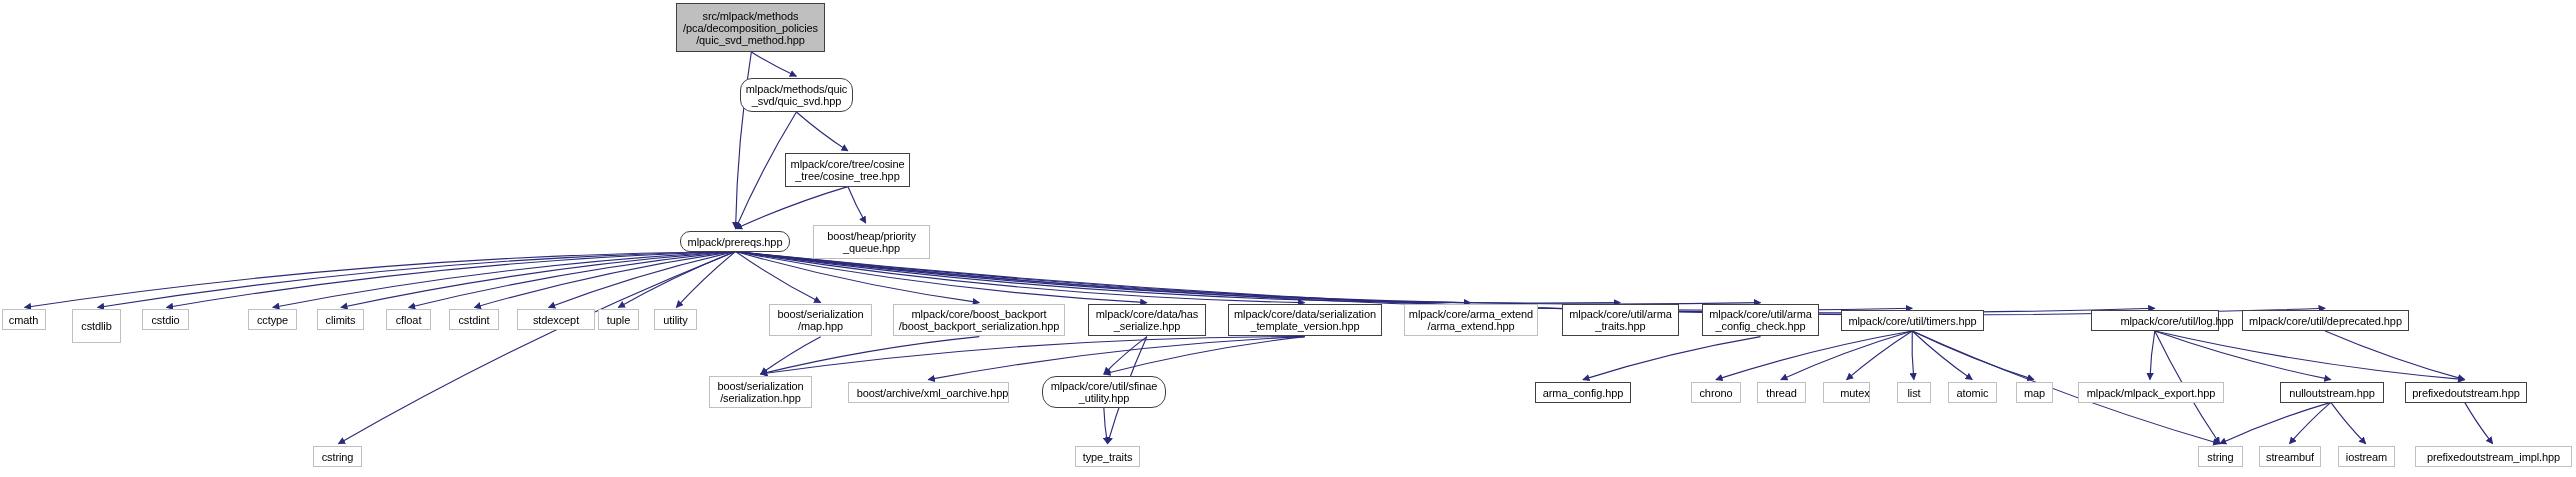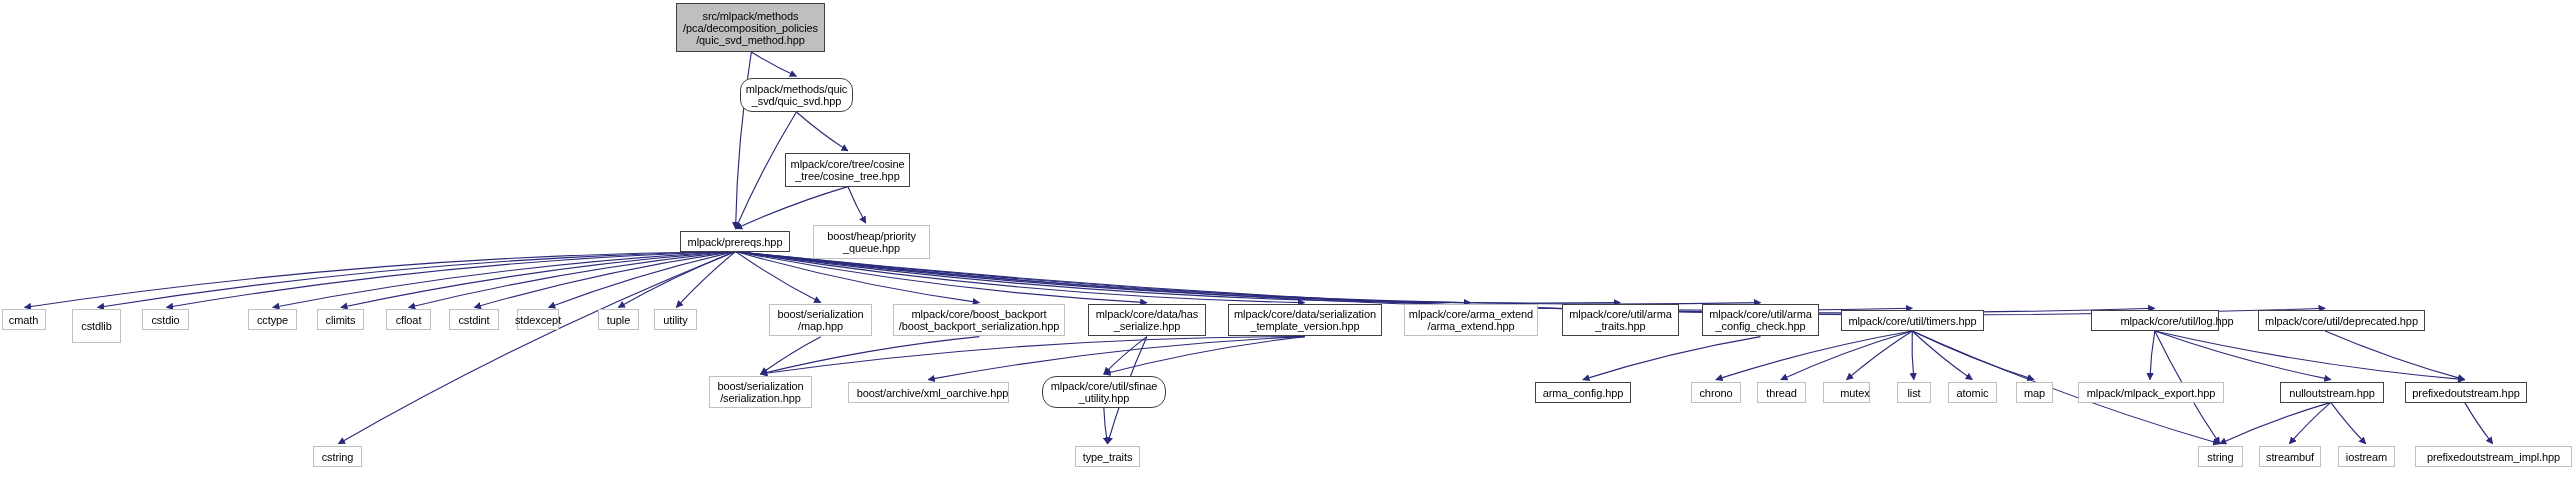--- a/index.html
+++ b/index.html
@@ -114,50 +114,50 @@
       </g>
   </svg>
   <div id="nodes">
       <div class="node root" style="left: 676px; top: 3.2px; width: 149px; height: 49px; text-align: center;">src/mlpack/methods
 /pca/decomposition_policies
 /quic_svd_method.hpp</div>
       <div class="node strong" style="left: 740px; top: 78px; width: 113px; height: 34px; border-radius: 12px;">mlpack/methods/quic
 _svd/quic_svd.hpp</div>
       <div class="node strong" style="left: 766px; top: 153px; width: 125px; height: 34px; margin-left: 19px;">mlpack/core/tree/cosine
 _tree/cosine_tree.hpp</div>
-      <div class="node strong" style="left: 680px; top: 231px; width: 110px; height: 21px;">mlpack/prereqs.hpp</div>
+      <div class="node strong" style="left: 680px; top: 231px; width: 110px; height: 21px; border-radius: 10px;">mlpack/prereqs.hpp</div>
       <div class="node light" style="left: 813px; top: 225px; width: 117px; height: 34px;">boost/heap/priority
 _queue.hpp</div>
       <div class="node light" style="left: 1.6px; top: 309px; width: 44px; height: 21px;">cmath</div>
       <div class="node light" style="left: 72px; top: 309px; width: 49px; height: 34px;">cstdlib</div>
       <div class="node light" style="left: 142px; top: 309px; width: 47px; height: 21px;">cstdio</div>
       <div class="node light" style="left: 248px; top: 309px; width: 49px; height: 21px;">cctype</div>
       <div class="node light" style="left: 317px; top: 309px; width: 47px; height: 21px;">climits</div>
       <div class="node light" style="left: 386px; top: 309px; width: 45px; height: 21px;">cfloat</div>
       <div class="node light" style="left: 449px; top: 309px; width: 50px; height: 21px;">cstdint</div>
-      <div class="node light" style="left: 517px; top: 309px; width: 42px; height: 21px;">stdexcept</div>
+      <div class="node light" style="left: 517px; top: 309px; width: 78px; height: 21px;">stdexcept</div>
       <div class="node light" style="left: 598px; top: 309px; width: 41px; height: 21px;">tuple</div>
       <div class="node light" style="left: 654px; top: 309px; width: 43px; height: 21px;">utility</div>
       <div class="node light" style="left: 769px; top: 304px; width: 103px; height: 32px;">boost/serialization
 /map.hpp</div>
       <div class="node light" style="left: 893px; top: 304px; width: 172px; height: 32px;">mlpack/core/boost_backport
 /boost_backport_serialization.hpp</div>
       <div class="node strong" style="left: 1088px; top: 304px; width: 118px; height: 32px;">mlpack/core/data/has
 _serialize.hpp</div>
       <div class="node strong" style="left: 1228px; top: 304px; width: 154px; height: 32px;">mlpack/core/data/serialization
 _template_version.hpp</div>
       <div class="node light" style="left: 1404px; top: 304px; width: 134px; height: 32px;">mlpack/core/arma_extend
 /arma_extend.hpp</div>
       <div class="node strong" style="left: 1562px; top: 304px; width: 117px; height: 32px;">mlpack/core/util/arma
 _traits.hpp</div>
       <div class="node strong" style="left: 1702px; top: 304px; width: 117px; height: 32px;">mlpack/core/util/arma
 _config_check.hpp</div>
       <div class="node strong" style="left: 1841px; top: 310px; width: 143px; height: 21px;">mlpack/core/util/timers.hpp</div>
       <div class="node strong" style="left: 2091px; top: 310px; width: 128px; height: 21px; padding-left: 44px;">mlpack/core/util/log.hpp</div>
-      <div class="node strong" style="left: 2242px; top: 310px; width: 167px; height: 21px; margin-left: 16px;">mlpack/core/util/deprecated.hpp</div>
+      <div class="node strong" style="left: 2242px; top: 310px; width: 167px; height: 21px;">mlpack/core/util/deprecated.hpp</div>
       <div class="node light" style="left: 709px; top: 376px; width: 103px; height: 32px;">boost/serialization
 /serialization.hpp</div>
       <div class="node light" style="left: 848px; top: 382px; width: 161px; height: 21px; padding-left: 8px;">boost/archive/xml_oarchive.hpp</div>
       <div class="node strong" style="left: 1042px; top: 376px; width: 124px; height: 32px; border-radius: 14px;">mlpack/core/util/sfinae
 _utility.hpp</div>
       <div class="node strong" style="left: 1535px; top: 382px; width: 96px; height: 21px;">arma_config.hpp</div>
       <div class="node light" style="left: 1691px; top: 382px; width: 50px; height: 21px;">chrono</div>
       <div class="node light" style="left: 1757px; top: 382px; width: 49px; height: 21px;">thread</div>
       <div class="node light" style="left: 1823px; top: 382px; width: 47px; height: 21px; padding-left: 17px;">mutex</div>
       <div class="node light" style="left: 1897px; top: 382px; width: 34px; height: 21px;">list</div>

